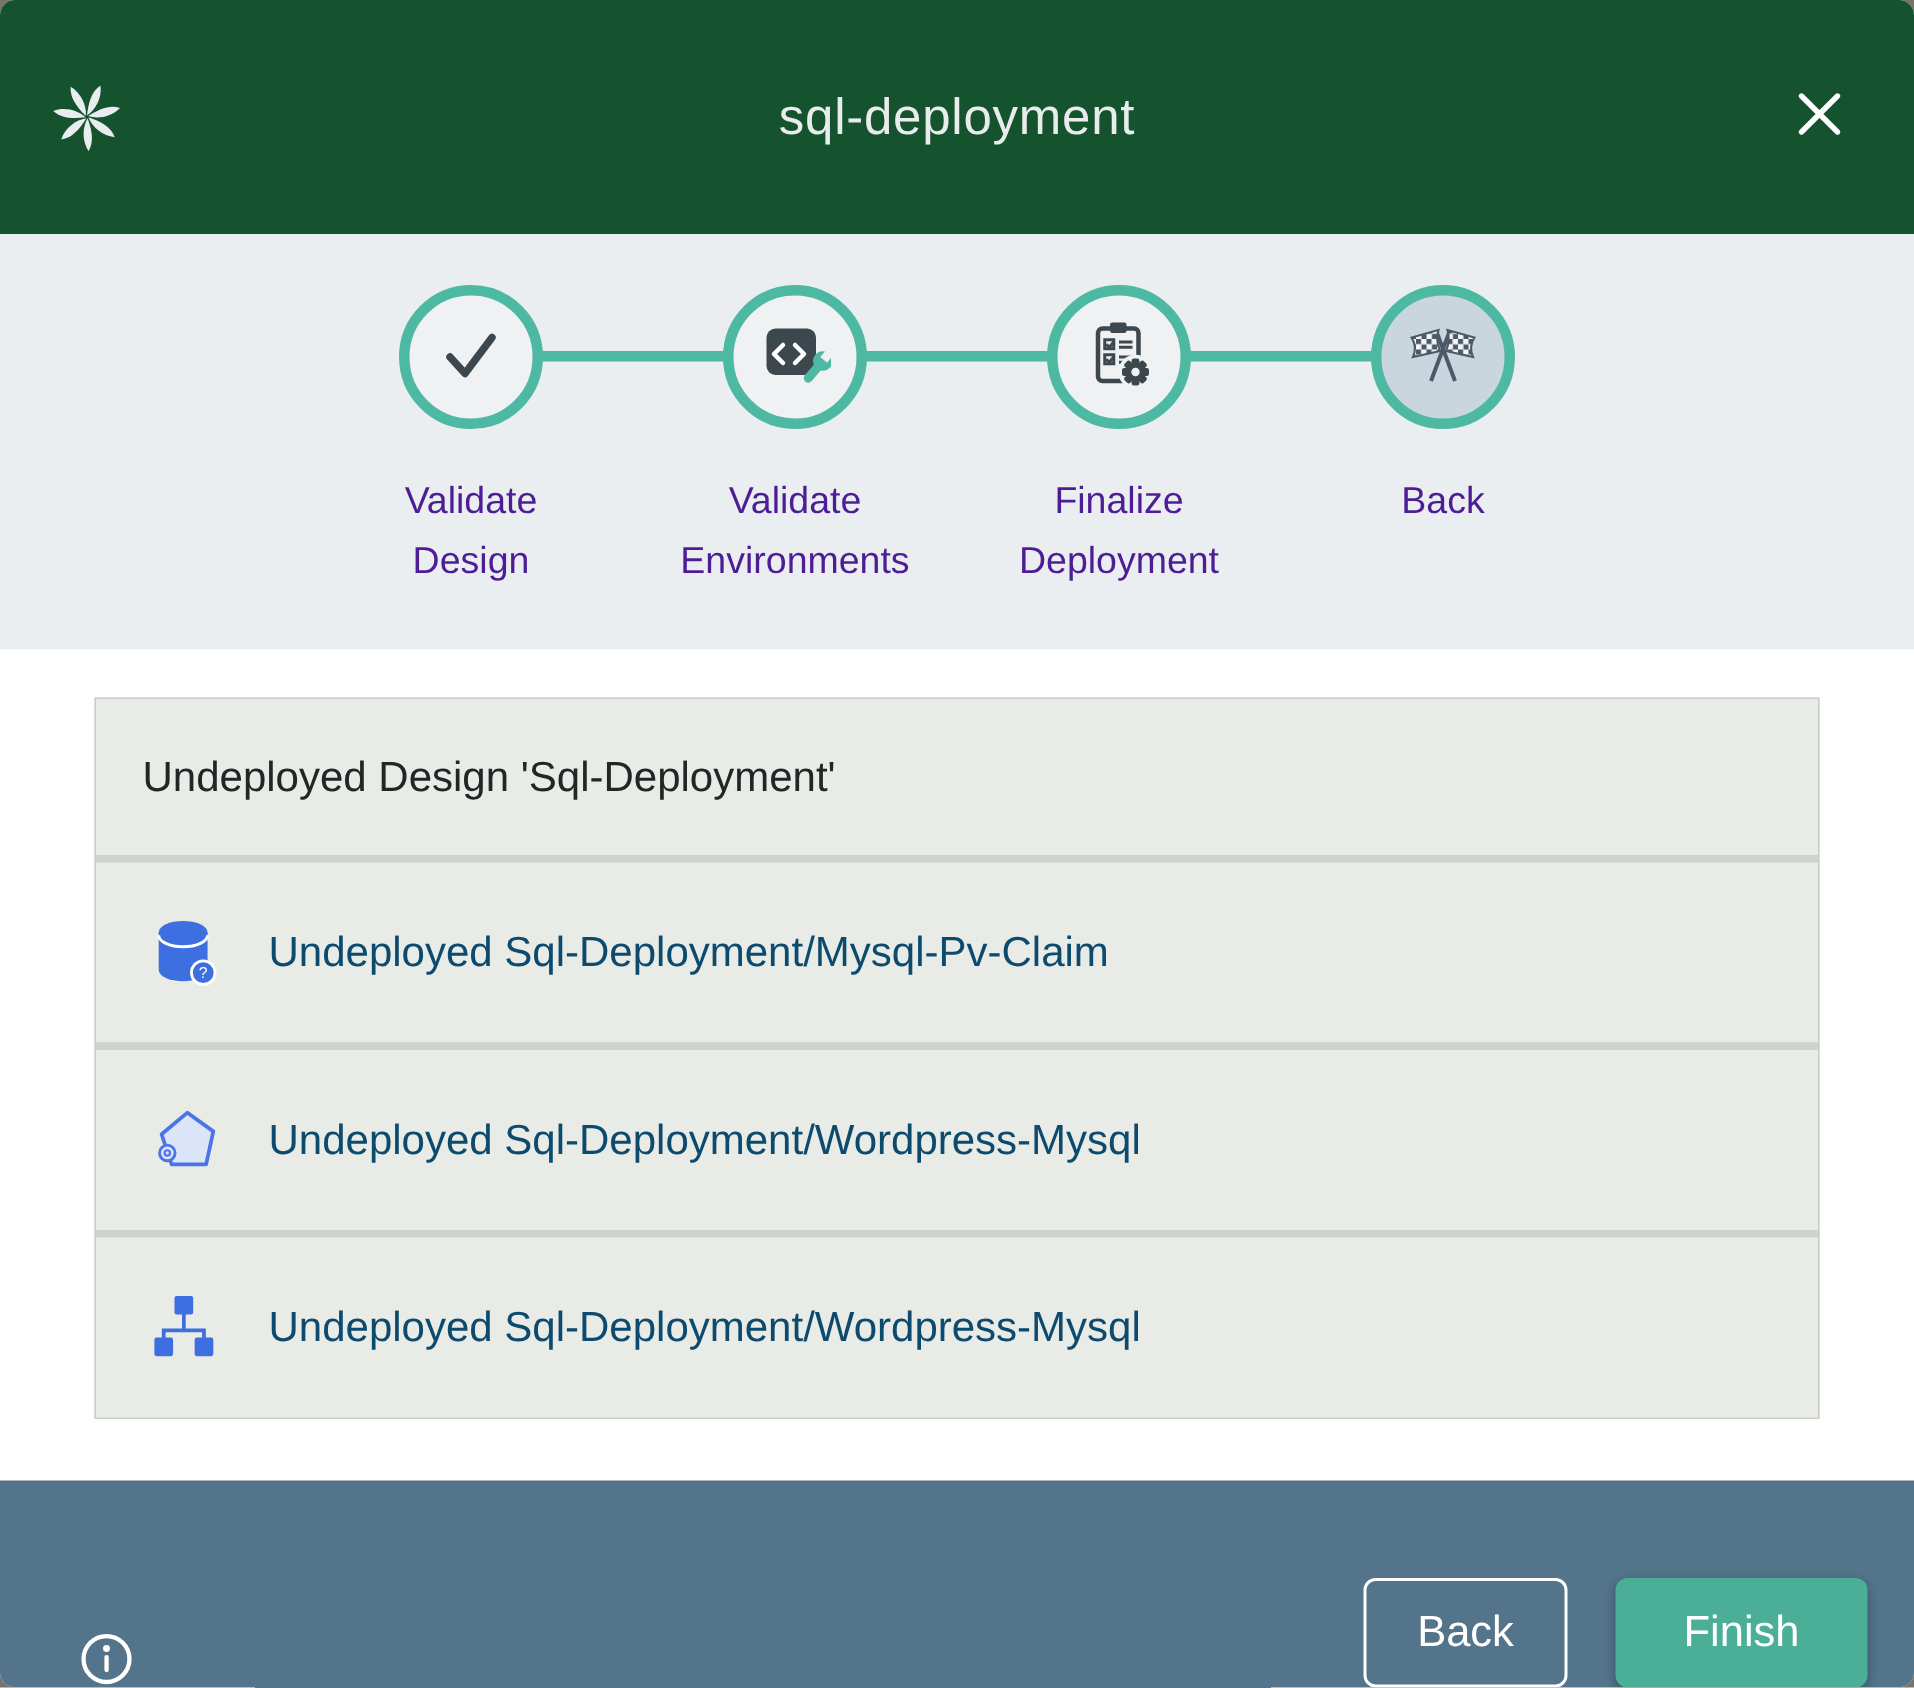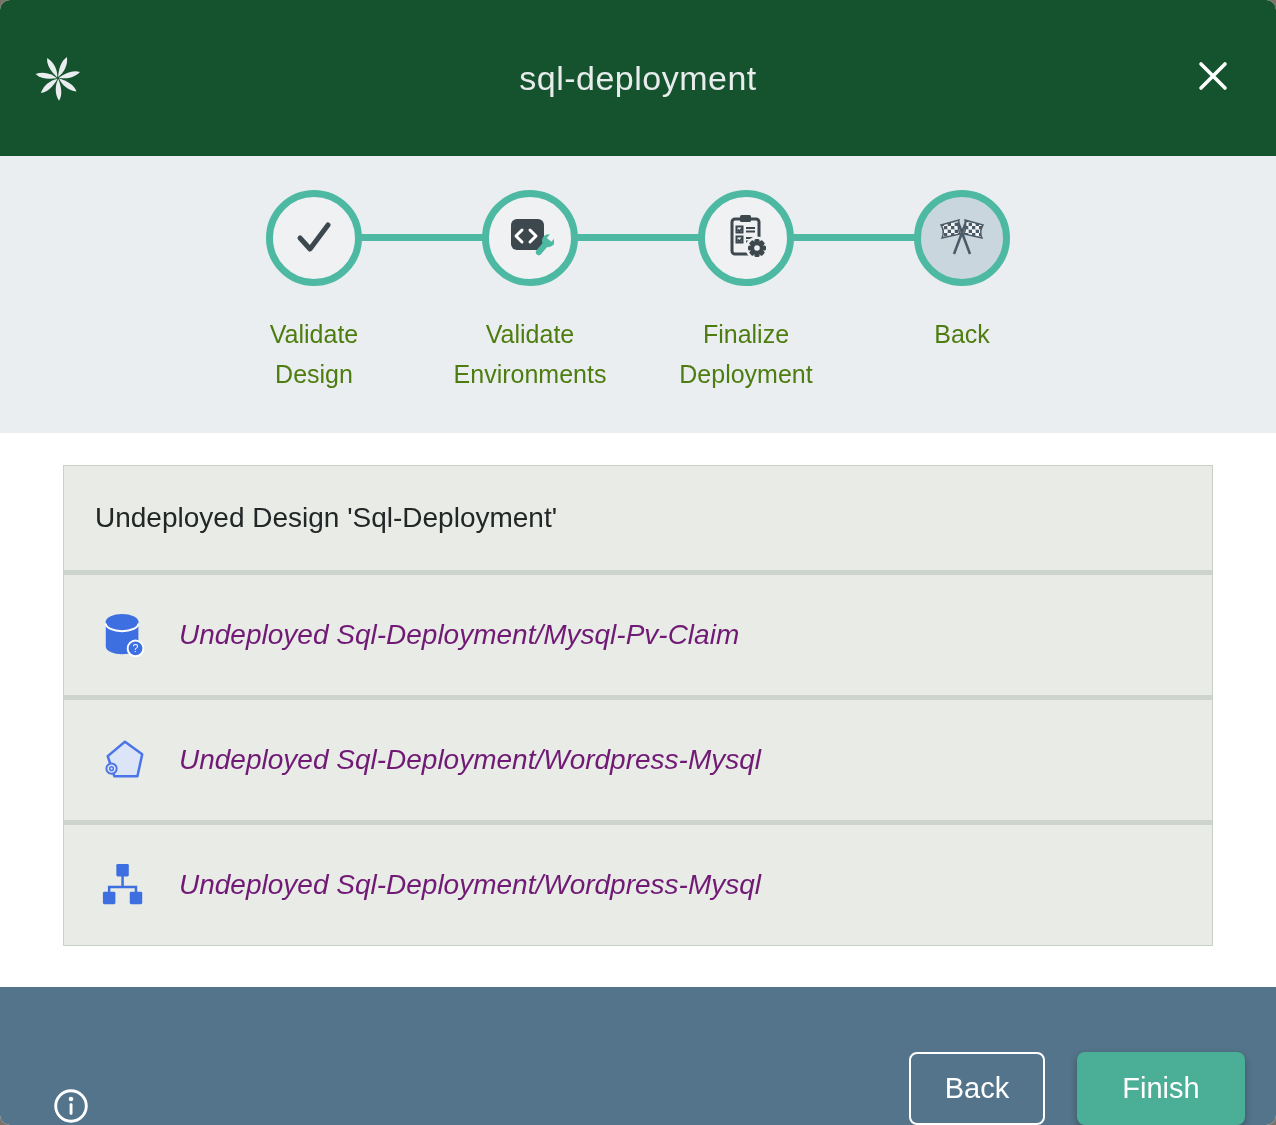--- a/index.html
+++ b/index.html
@@ -55,40 +55,40 @@
     position: relative; z-index: 1;
     width: 96px; height: 96px; border-radius: 50%;
     border: 7px solid #4EB9A3;
     background: #EFF1F3;
     display: flex; align-items: center; justify-content: center;
   }
   .step.active .step-circle { background: #C9D6DD; }
   .step-label {
     margin-top: 28px; max-width: 165px;
     text-align: center;
-    font-size: 25px; line-height: 40px; color: #4d7c0f;
+    font-size: 25px; line-height: 40px; color: #4c1d95;
   }
 
   
   .content { background: #ffffff; flex: 1 1 auto; padding: 32px 63px 0 63px; }
   .card { border: 1px solid #C9CFC9; background: #CDD3CD; }
   .card-title-row {
     height: 104px; background: #E8EBE6;
     display: flex; align-items: center;
     padding-left: 31px;
     font-size: 28px; color: #222626;
   }
   .divider { height: 5px; background: #CDD3CD; }
   .item-row {
     height: 120px; background: #E8EBE6;
     display: flex; align-items: center;
     padding-left: 37px;
   }
   .item-icon { width: 46px; height: 46px; flex: 0 0 46px; margin-right: 32px; }
-  .item-text { font-size: 28px; color: #701a75; font-style: italic; }
+  .item-text { font-size: 28px; color: #0c4a6e; }
 
   
   .footer {
     height: 138px; flex: 0 0 138px;
     background: #53748A;
     display: flex; align-items: flex-end;
     padding: 12px 31px 0 52px;
   }
   .info-btn { background: transparent; border: none; cursor: pointer; width: 38px; height: 38px; padding: 0; }
   .footer-spacer { flex: 1; }

